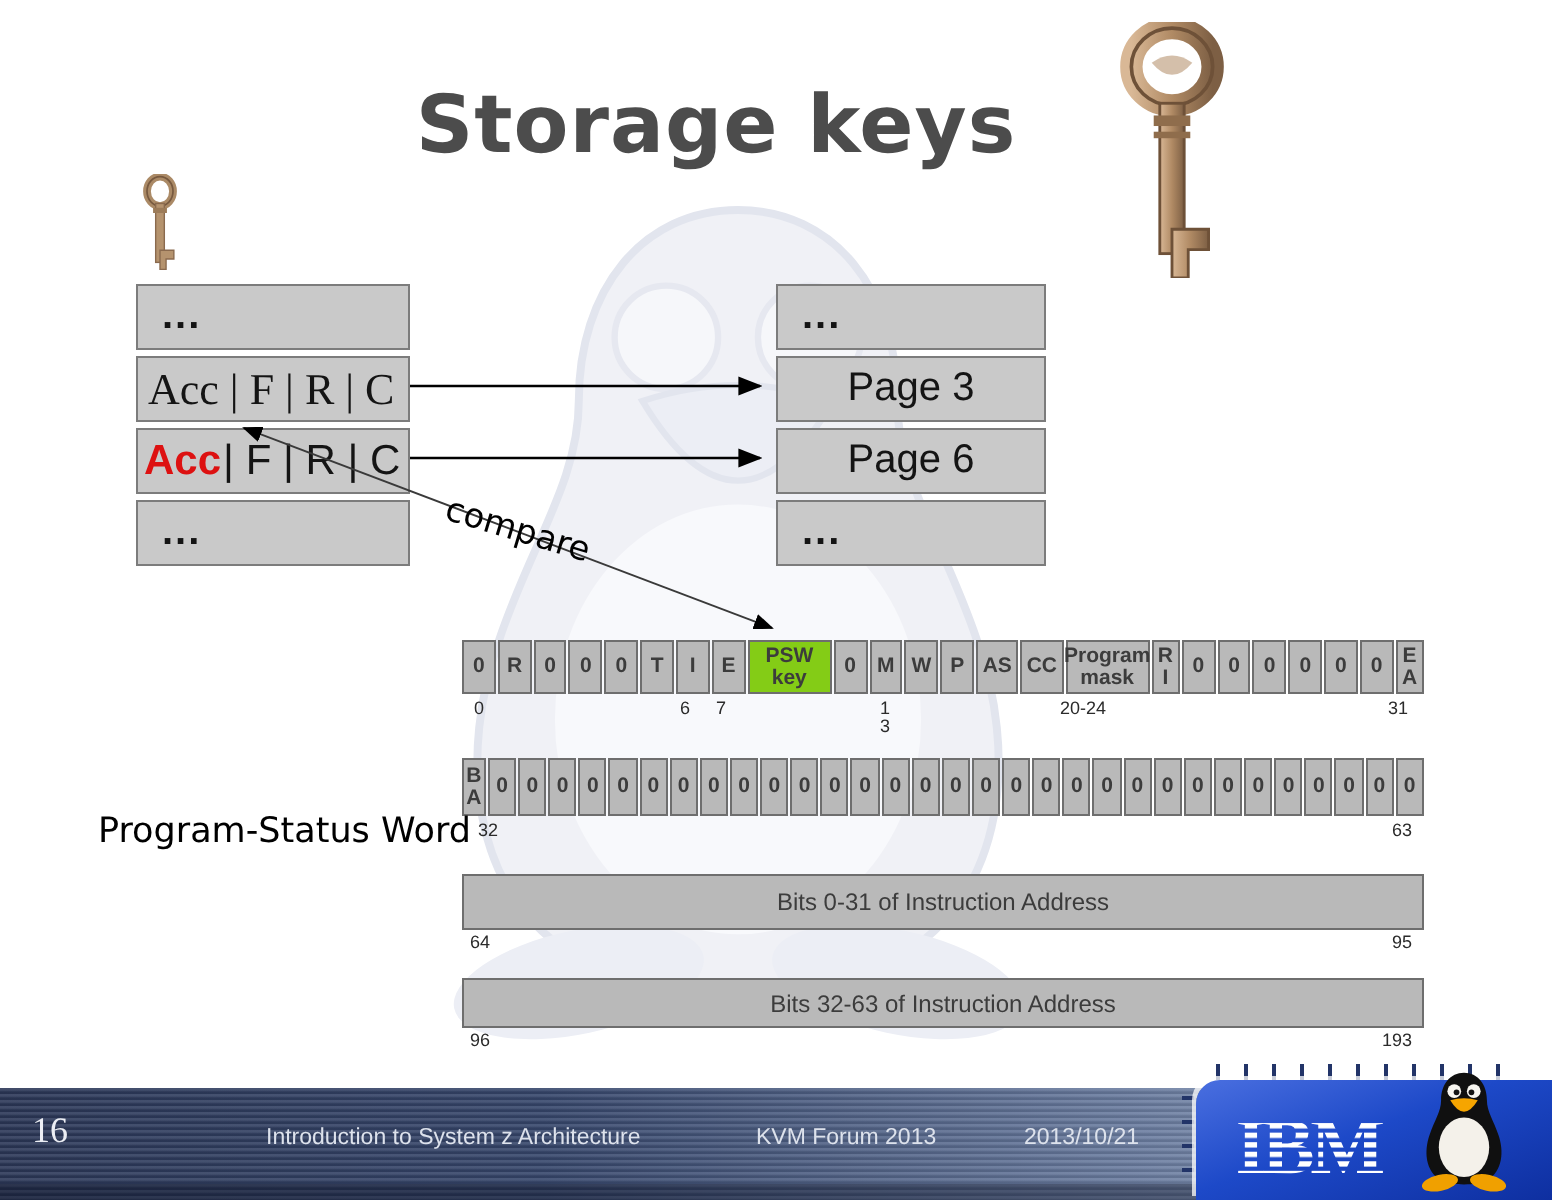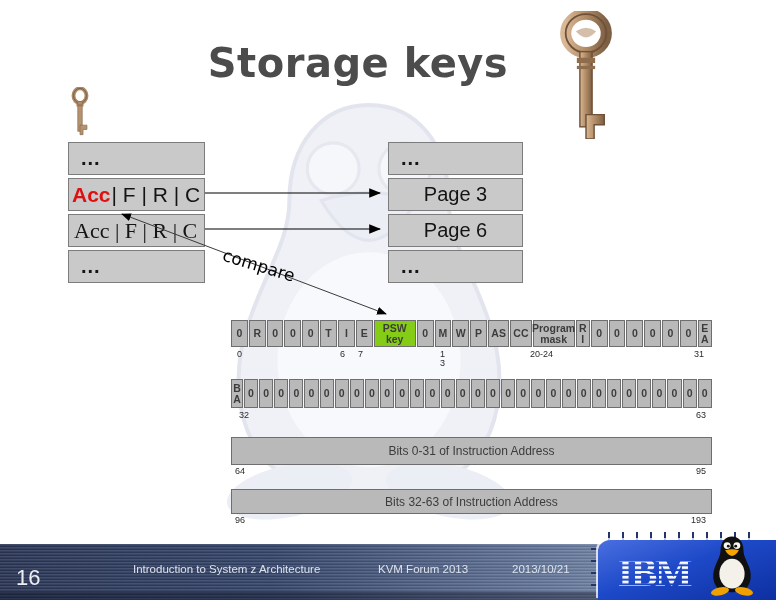--- a/index.html
+++ b/index.html
@@ -70,22 +70,22 @@
     position:absolute; left:0; top:544px; width:776px; height:56px; z-index:5;
     background-image:
       repeating-linear-gradient(180deg, rgba(255,255,255,0.10) 0px, rgba(255,255,255,0.10) 1px, rgba(0,0,0,0.10) 2px, rgba(0,0,0,0.10) 3px),
       linear-gradient(90deg, #2b3757 0%, #36466b 35%, #6d7fa2 75%, #93a2bd 100%);
   }
   .footer::after {
     content:""; position:absolute; left:0; bottom:0; width:100%; height:8px;
     background:rgba(10,16,34,0.38);
   }
   .footer-page {
-    position:absolute; left:16px; top:21px; font-family:Liberation Sans, sans-serif;
-    font-size:22px; color:#eceef4;
+    position:absolute; left:16px; top:11px; font-family:Liberation Serif, serif;
+    font-size:18px; color:#eceef4;
   }
   .footer-text { position:absolute; top:19px; font-size:11.5px; color:#dde2ec; }
   .f-course { left:133px; } .f-event { left:378px; } .f-date { left:512px; }
   
   .ibm-box {
     position:absolute; left:598px; top:540px; width:178px; height:60px; z-index:6;
     border-radius:12px 0 0 0;
     background:linear-gradient(160deg, #4a6fe0 0%, #1d49c8 45%, #0e2fa0 100%);
     box-shadow:-2px -2px 0 rgba(255,255,255,0.75);
   }
@@ -136,25 +136,25 @@
     <ellipse cx="15" cy="11" rx="10" ry="9.5" fill="none" stroke="#6e5138" stroke-width="0.9"></ellipse>
     <path d="M10,10 q5,-3.5 10,0 q-2.5,3 -5,3 q-2.5,0 -5,-3 z" fill="#b08a64" opacity="0.55"></path>
     <rect x="12" y="20" width="6" height="37" fill="url(#shaftg)" stroke="#6e5138" stroke-width="0.7"></rect>
     <rect x="10.5" y="23" width="9" height="2.6" fill="#8f6d4c"></rect>
     <rect x="10.5" y="27" width="9" height="1.6" fill="#8f6d4c"></rect>
     <path d="M15,51 h9 v5 h-5 v7 h-4 z" fill="url(#shaftg)" stroke="#6e5138" stroke-width="0.7"></path>
   </svg>
 
   <div class="memtable left">
     <div class="memrow dots">...</div>
+    <div class="memrow accserif">Acc | F | R | C</div>
     <div class="memrow accs">
       <span class="acc-red">Acc</span>
       <span>| F | R | C</span>
     </div>
-    <div class="memrow accserif">Acc | F | R | C</div>
     <div class="memrow dots">...</div>
   </div>
 
   <div class="memtable right">
     <div class="memrow dots">...</div>
     <div class="memrow page">Page 3</div>
     <div class="memrow page">Page 6</div>
     <div class="memrow dots">...</div>
   </div>
 
@@ -257,20 +257,21 @@
       <span style="right:6px">95</span>
     </div>
 
     <div class="psw-wide r4">Bits 32-63 of Instruction Address</div>
     <div class="bits b4">
       <span style="left:4px">96</span>
       <span style="right:6px">193</span>
     </div>
   </div>
 
+  <div class="psw-caption">Program-Status Word</div>
 
   <div class="footer">
     <div class="footer-page">16</div>
     <div class="footer-text f-course">Introduction to System z Architecture</div>
     <div class="footer-text f-event">KVM Forum 2013</div>
     <div class="footer-text f-date">2013/10/21</div>
   </div>
 
   <div class="ibm-ticks-top"></div>
   <div class="ibm-ticks-left"></div>

